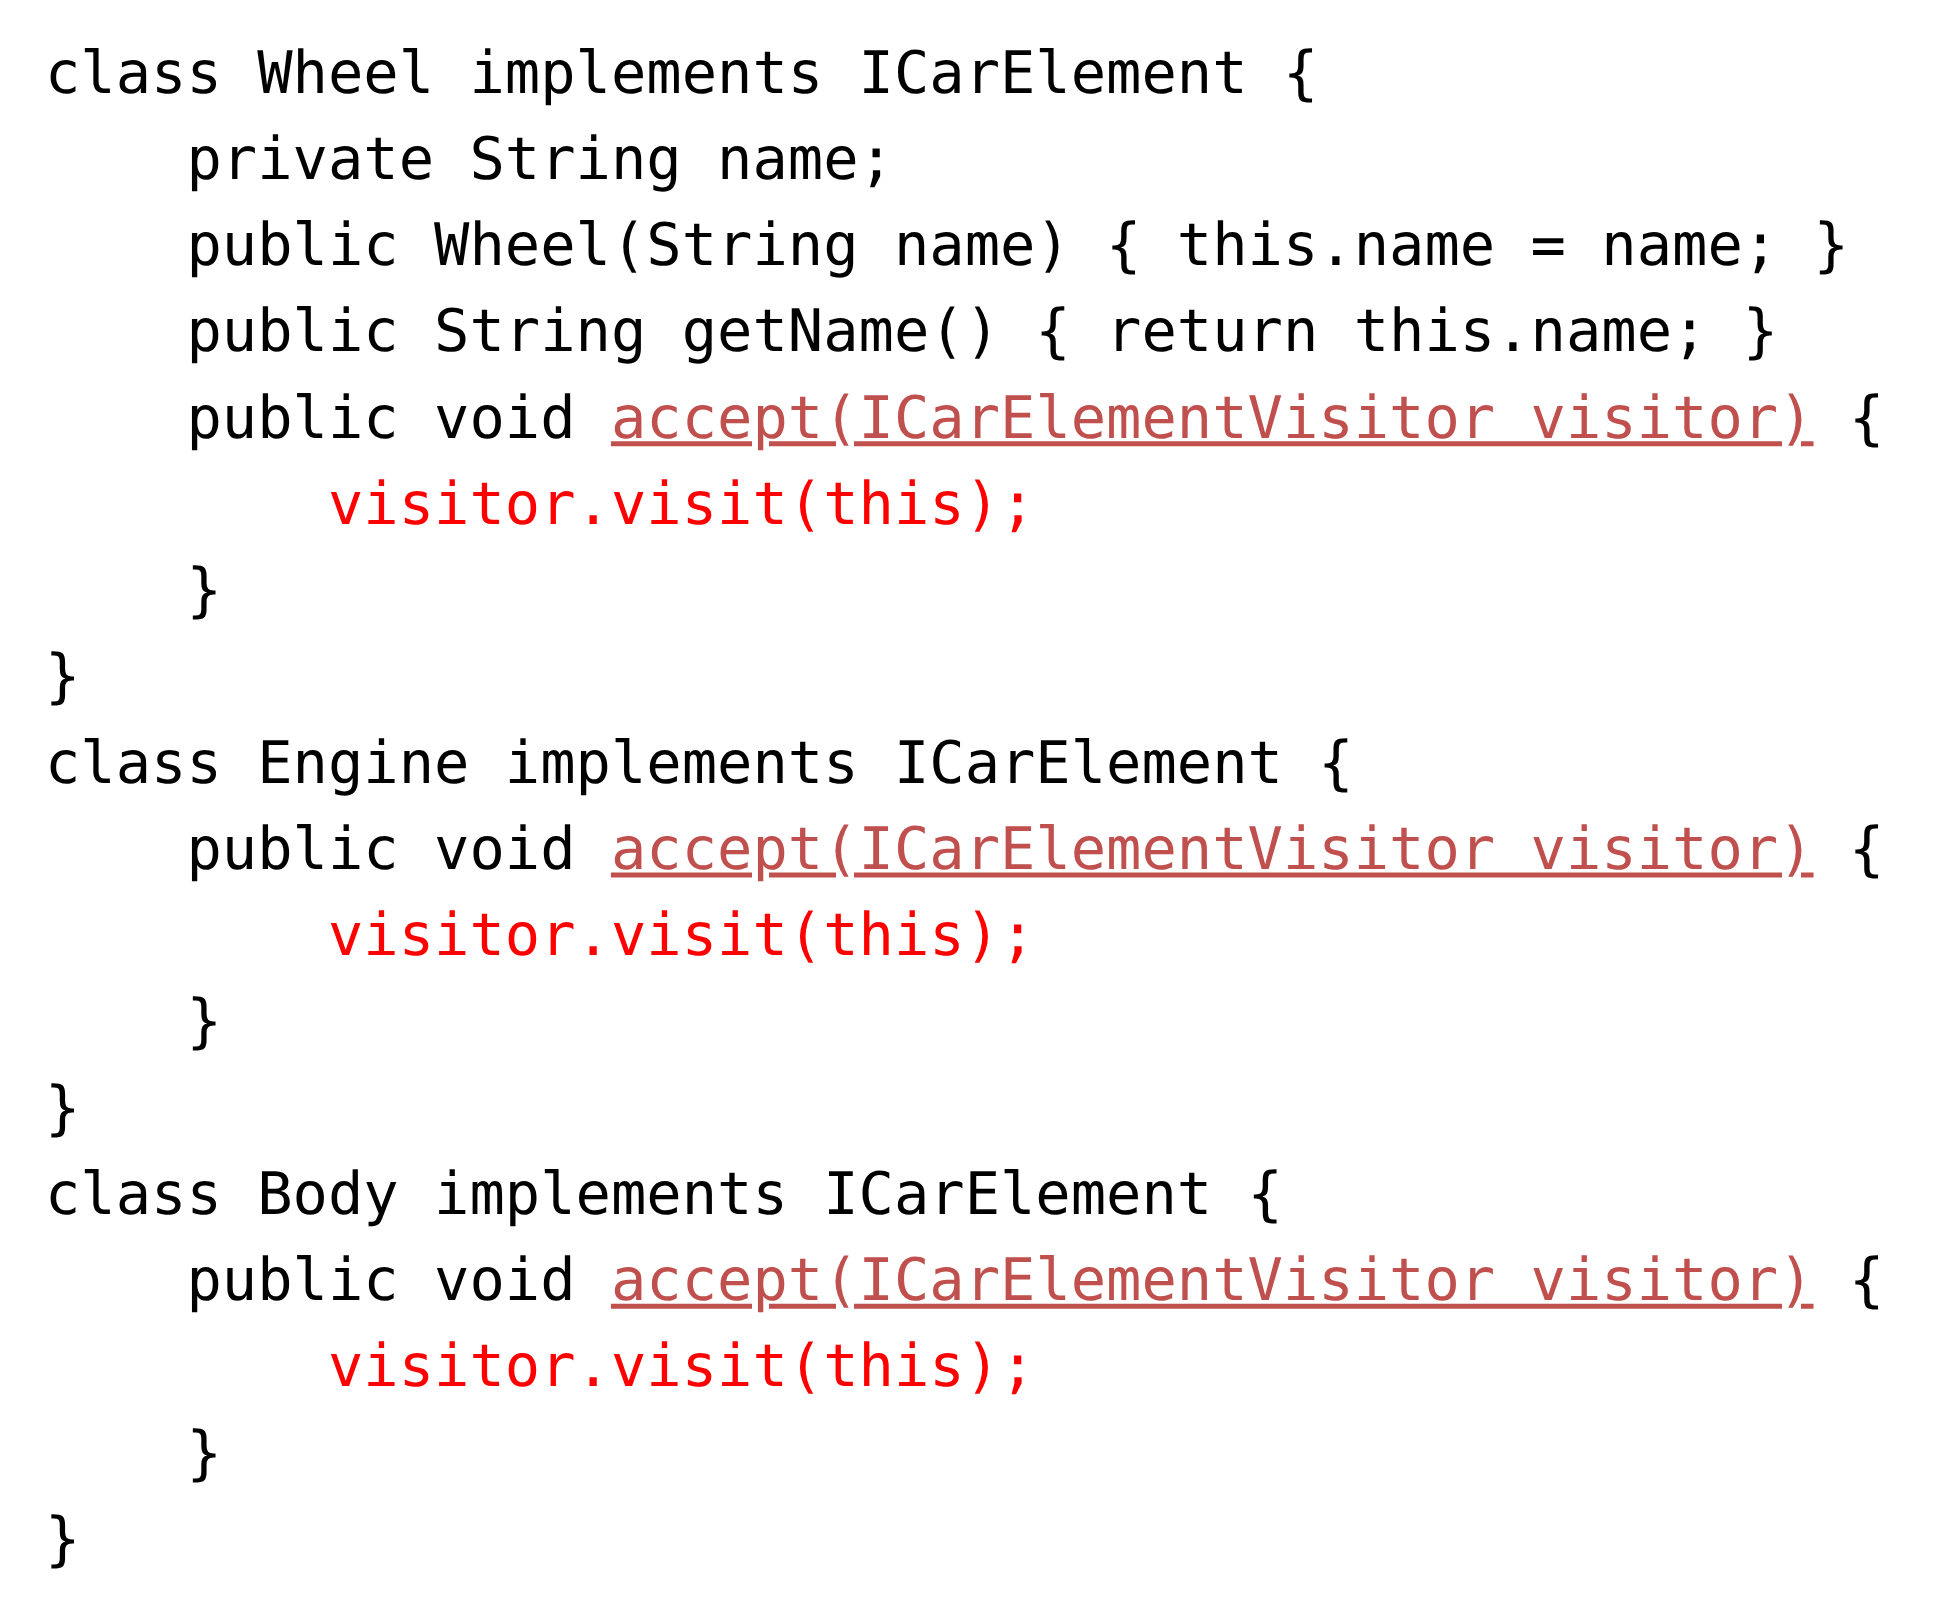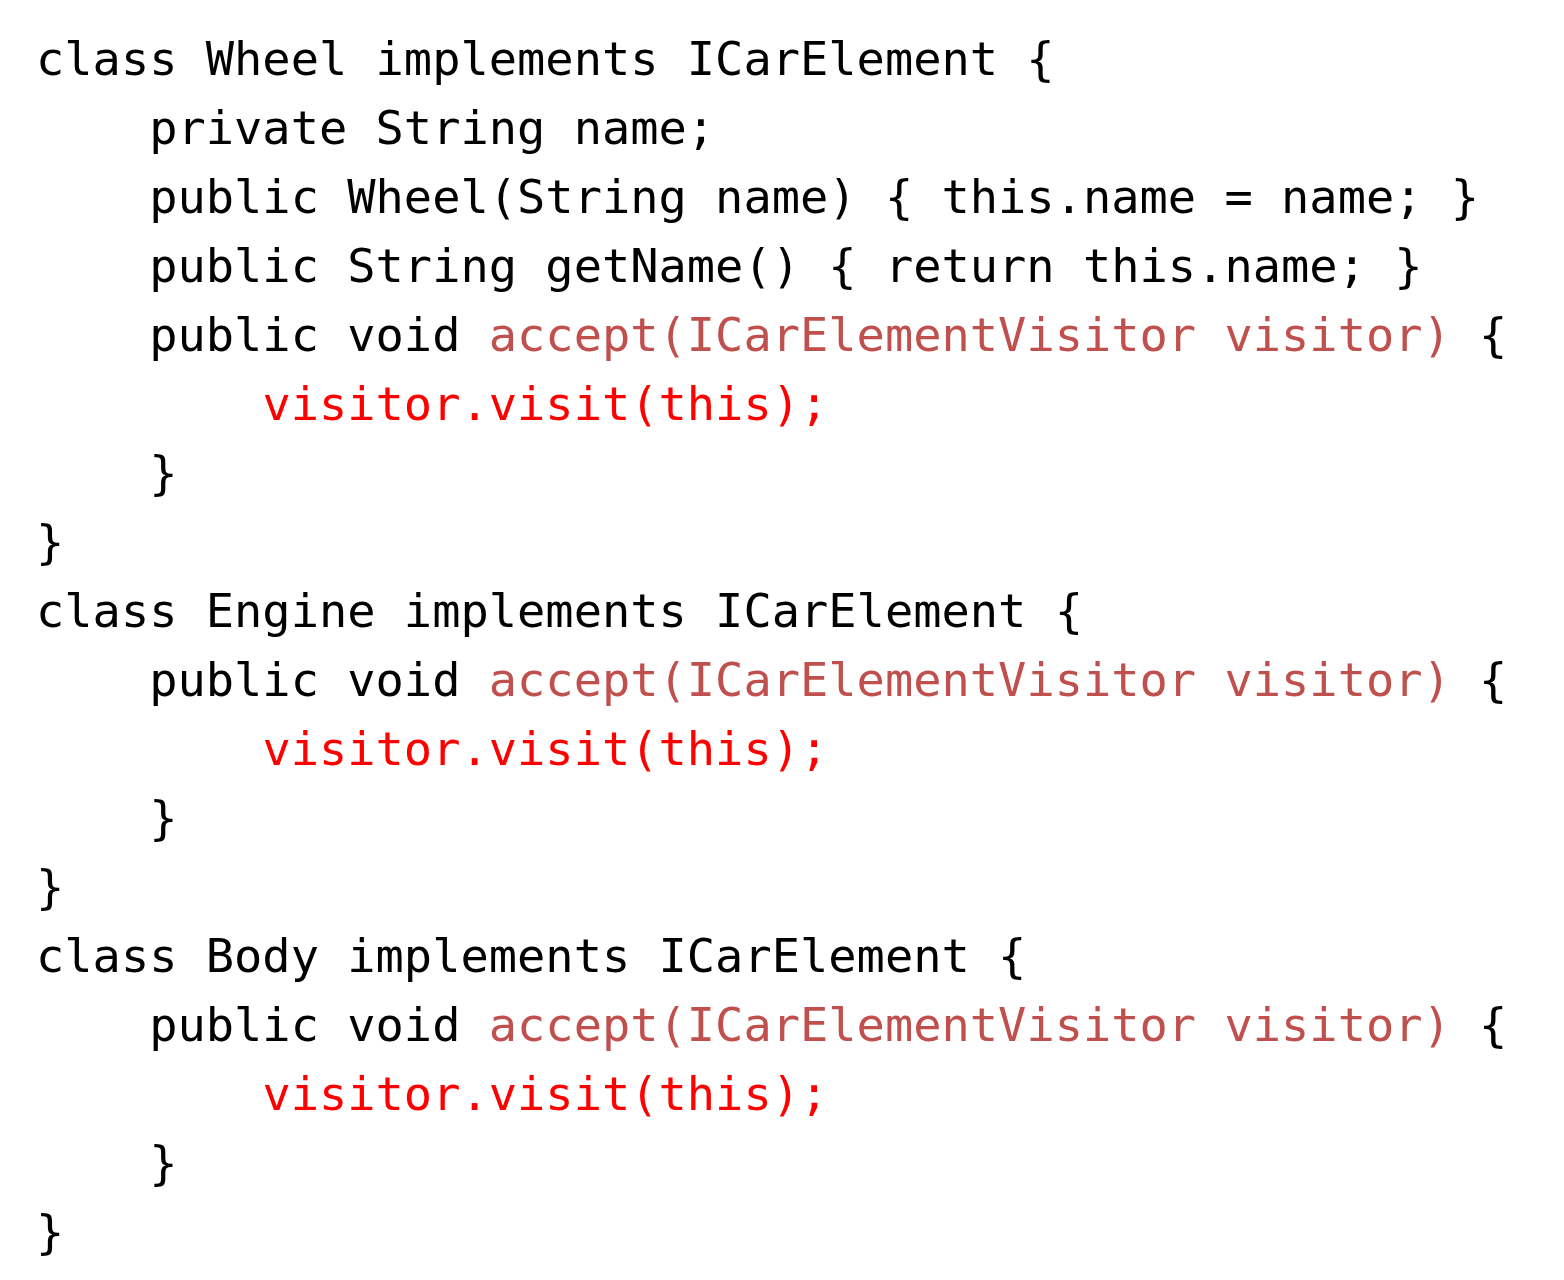--- a/index.html
+++ b/index.html
@@ -24,21 +24,21 @@
     line-height: 69px;
     letter-spacing: 0;
     white-space: pre;
     color: var(--c-default, #000000);
   }
   .code-line {
     height: 69px;
     white-space: pre;
   }
   .tok-default   { color: var(--c-default, #000000); }
-  .tok-signature { color: var(--c-signature, #C0504D); }
+  .tok-signature { color: var(--c-signature, #C0504D); text-decoration: underline; }
   .tok-call      { color: var(--c-call, #FF0000); }
 </style>
 </head>
 <body style="background: rgb(255, 255, 255);">
 
 <div class="page">
   <pre class="code" id="code-block"><div class="code-line"><span class="tok-default">class Wheel implements ICarElement {</span></div><div class="code-line"><span class="tok-default">    private String name;</span></div><div class="code-line"><span class="tok-default">    public Wheel(String name) { this.name = name; }</span></div><div class="code-line"><span class="tok-default">    public String getName() { return this.name; }</span></div><div class="code-line"><span class="tok-default">    public void </span><span class="tok-signature">accept(ICarElementVisitor visitor)</span><span class="tok-default"> {</span></div><div class="code-line"><span class="tok-default">        </span><span class="tok-call">visitor.visit(this);</span></div><div class="code-line"><span class="tok-default">    }</span></div><div class="code-line"><span class="tok-default">}</span></div><div class="code-line"><span class="tok-default">class Engine implements ICarElement {</span></div><div class="code-line"><span class="tok-default">    public void </span><span class="tok-signature">accept(ICarElementVisitor visitor)</span><span class="tok-default"> {</span></div><div class="code-line"><span class="tok-default">        </span><span class="tok-call">visitor.visit(this);</span></div><div class="code-line"><span class="tok-default">    }</span></div><div class="code-line"><span class="tok-default">}</span></div><div class="code-line"><span class="tok-default">class Body implements ICarElement {</span></div><div class="code-line"><span class="tok-default">    public void </span><span class="tok-signature">accept(ICarElementVisitor visitor)</span><span class="tok-default"> {</span></div><div class="code-line"><span class="tok-default">        </span><span class="tok-call">visitor.visit(this);</span></div><div class="code-line"><span class="tok-default">    }</span></div><div class="code-line"><span class="tok-default">}</span></div></pre>
 </div>
 
 </body></html>

